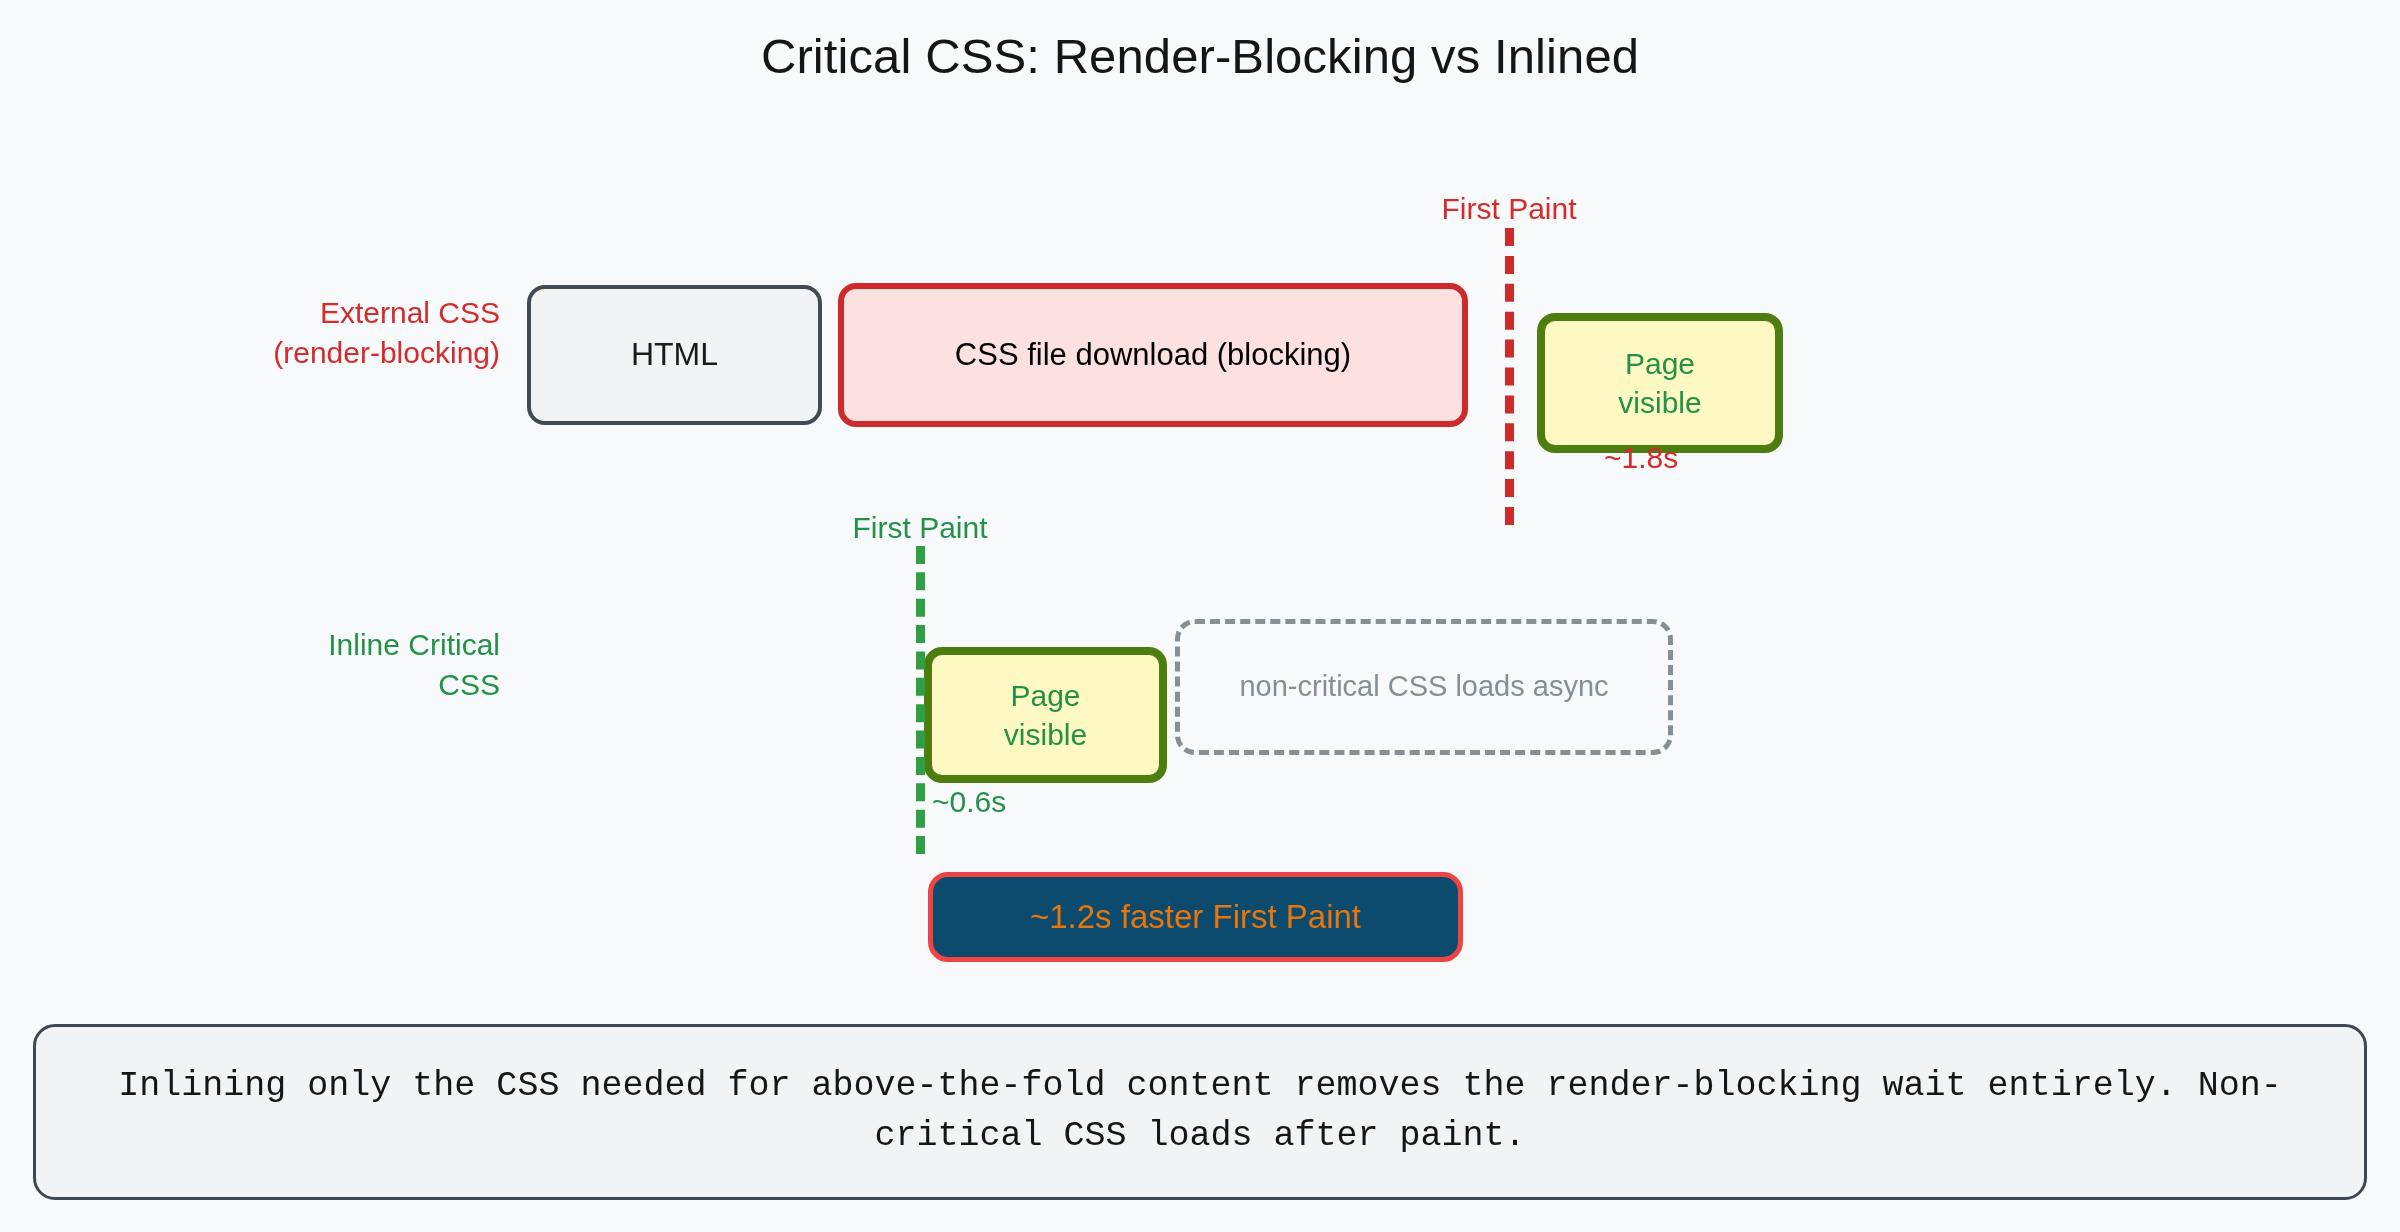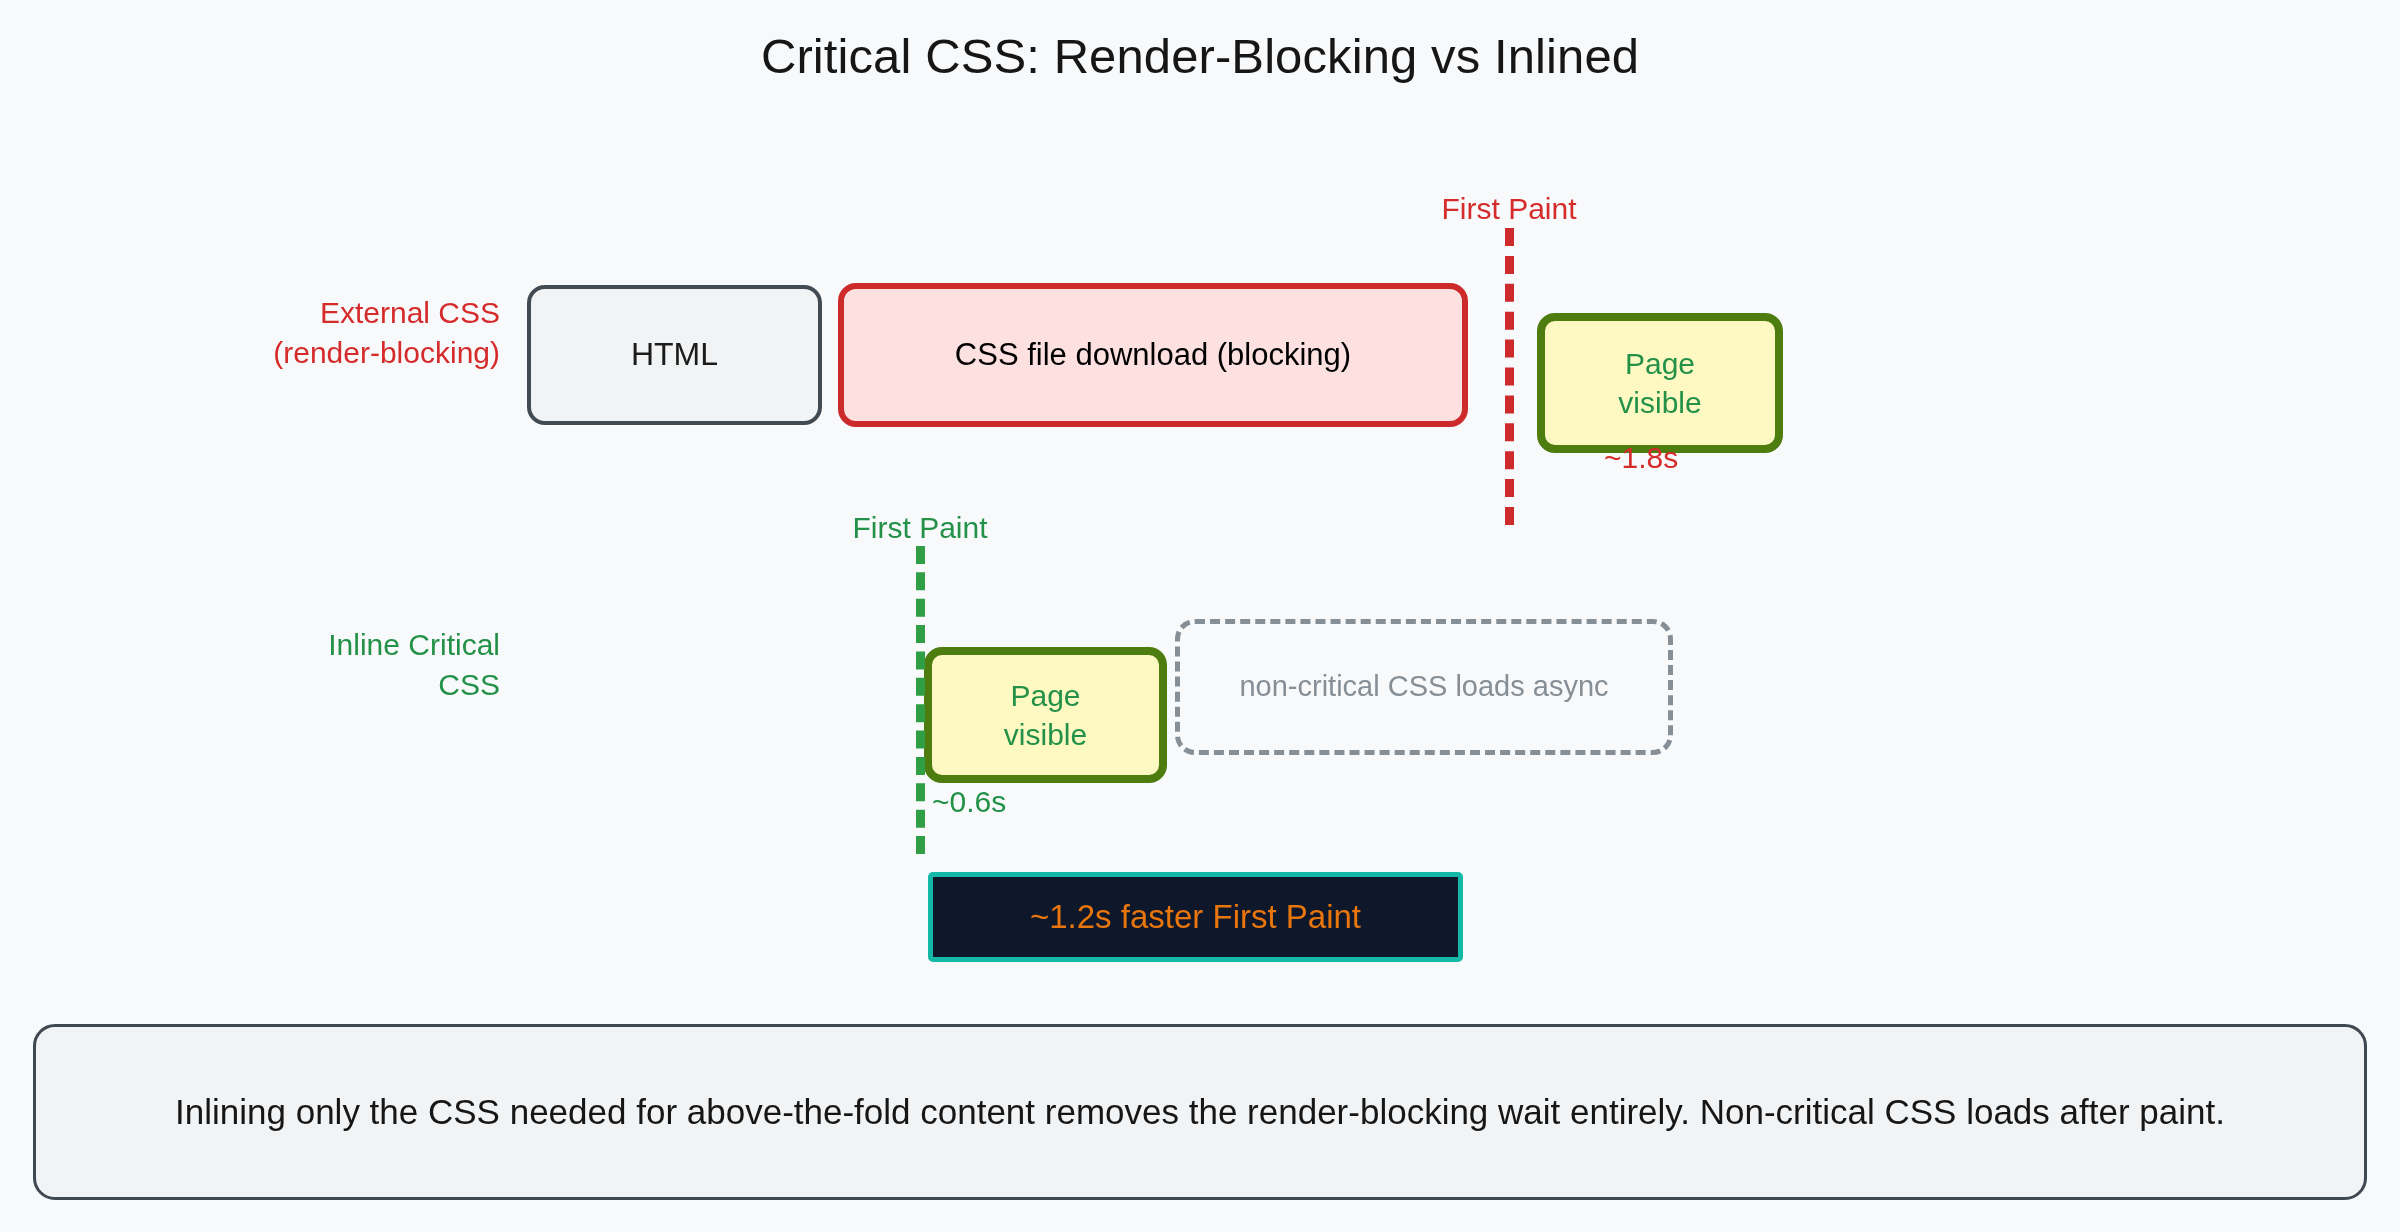--- a/index.html
+++ b/index.html
@@ -86,23 +86,23 @@
     font-size: 32px;
   }
   .box-async {
     background: transparent;
     border: 5px dashed #868e96;
     border-radius: 20px;
     color: #868e96;
     font-size: 29px;
   }
   .box-savings {
-    background: #0f172a;
-    border: 5px solid #14b8a6;
-    border-radius: 5px;
+    background: #0c4a6e;
+    border: 5px solid #ef4444;
+    border-radius: 20px;
     color: #e8760c;
     font-size: 33px;
   }
   .box-footer {
     background: #f1f3f5;
     border: 3px solid #3f4750;
     border-radius: 22px;
     color: #161616;
     font-size: 35px;
     line-height: 1.42;
@@ -171,15 +171,15 @@
 visible</div>
 
   <div class="box box-async" style="left:1175px; top:619px; width:498px; height:136px;">non-critical CSS loads async</div>
 
   <div class="marker green" style="left:916px; top:546px; height:308px;"></div>
   <div class="marker-label green" style="left:920px; top:511px;">First Paint</div>
   <div class="timing green" style="left:932px; top:785px;">~0.6s</div>
 
   <div class="box box-savings" style="left:928px; top:872px; width:535px; height:90px;">~1.2s faster First Paint</div>
 
-  <div class="box box-footer" style="left:33px; top:1024px; width:2334px; height:176px;">Inlining only the CSS needed for above-the-fold content removes the render-blocking wait entirely. Non-critical CSS loads after paint.</div>
+  <div class="box box-footer" style="left:33px; top:1024px; width:2334px; height:176px;font-family:Liberation Mono, monospace;">Inlining only the CSS needed for above-the-fold content removes the render-blocking wait entirely. Non-critical CSS loads after paint.</div>
 
 </div>
 
 </body></html>

